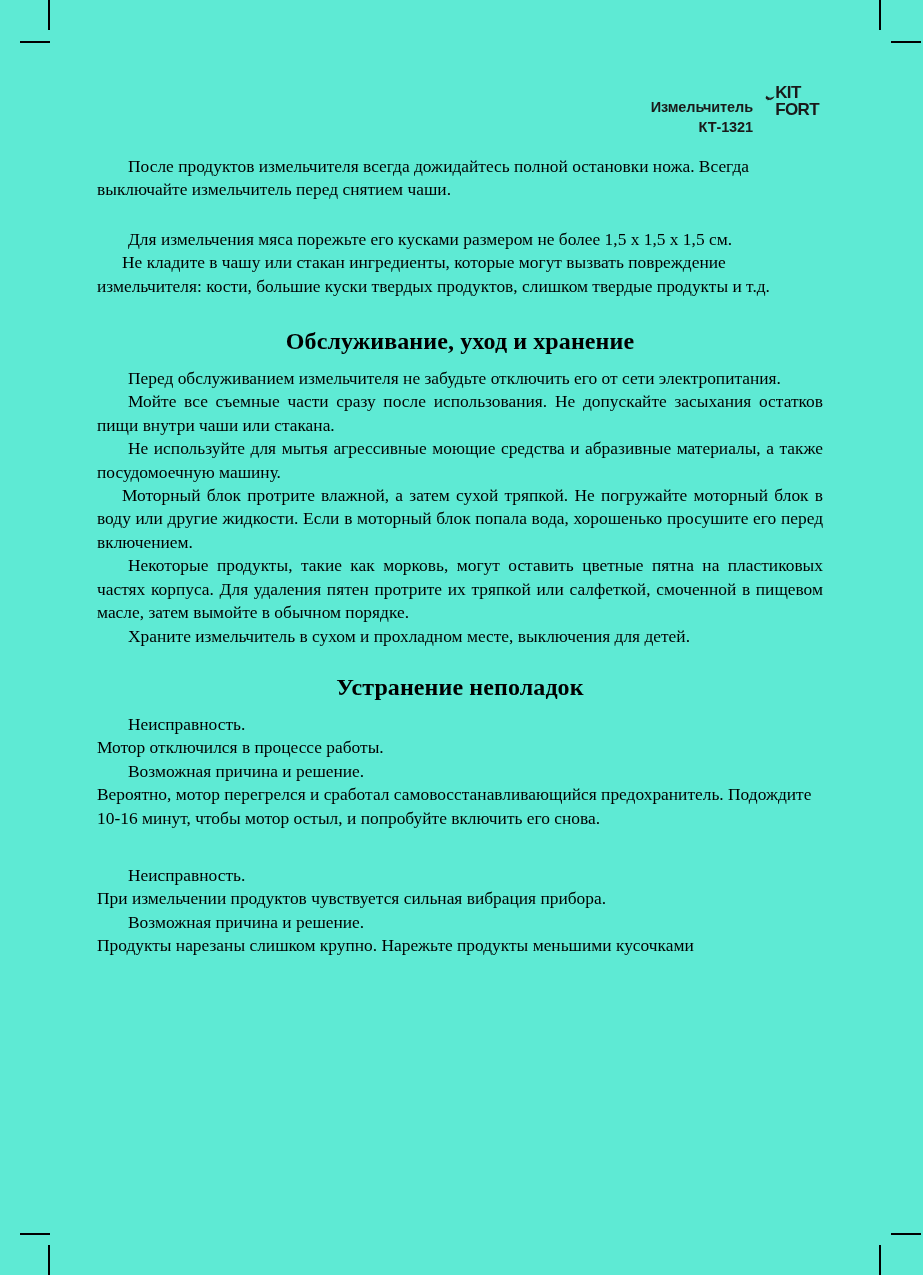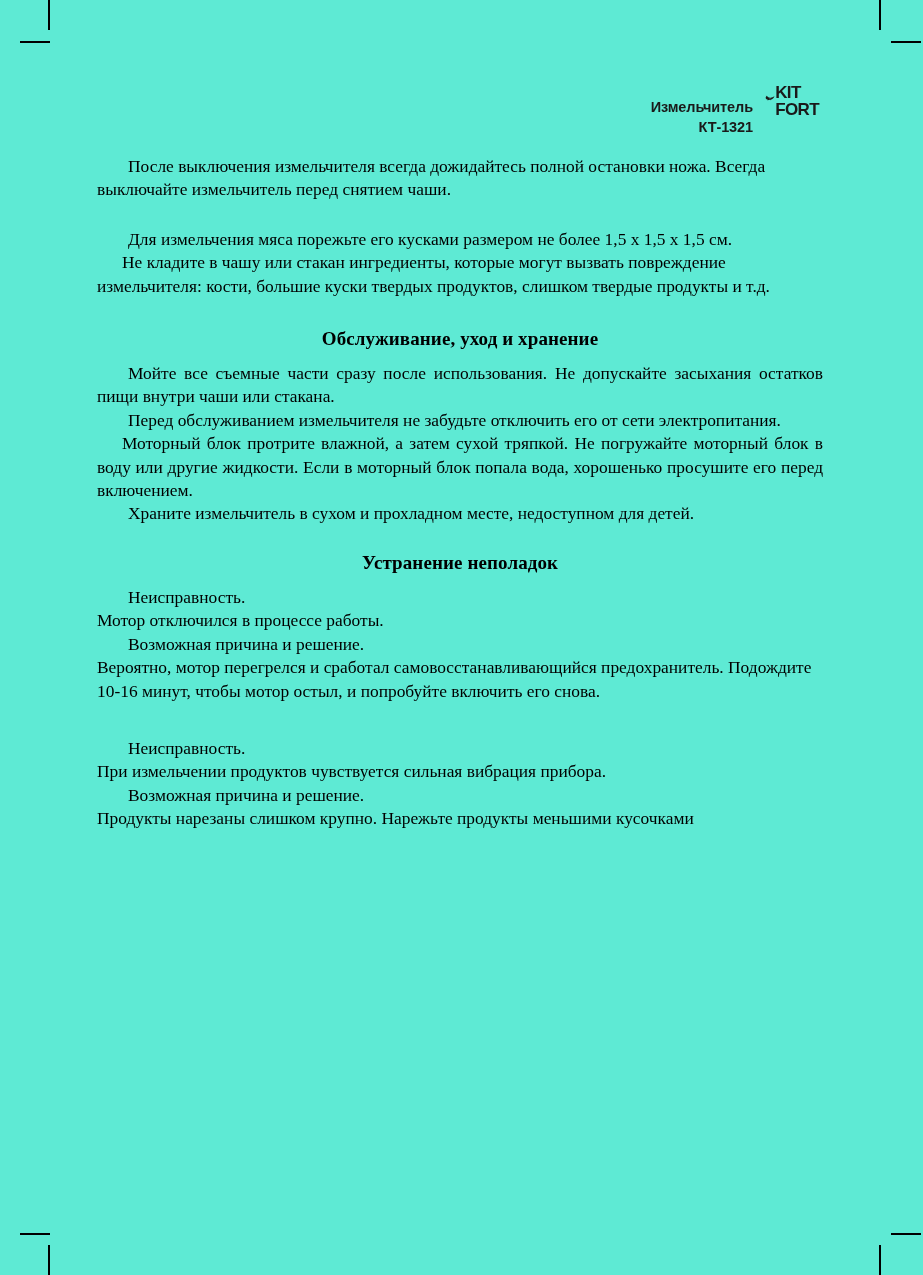--- a/index.html
+++ b/index.html
@@ -96,21 +96,21 @@
     line-height: 1.345;
     text-align: justify;
     text-justify: inter-word;
   }
   p.last-line-left { text-align: left; }
   .indent { text-indent: 31px; }
   .indent-sm { text-indent: 25px; }
 
   h2 {
     margin: 0;
-    font-size: 19px;
+    font-size: 24px;
     font-weight: bold;
     text-align: center;
     letter-spacing: 0.1px;
   }
 
   .bold-lead {
     font-weight: bold;
     font-size: 17.4px;
     line-height: 1.345;
     margin: 0;
@@ -153,37 +153,39 @@
       </svg>
       <div class="logo-word">
         <span>KIT</span>
         <span>FORT</span>
       </div>
     </div>
   </div>
 
   <div class="content">
 
-    <p class="indent last-line-left">После выключения измельчителя всегда дожидайтесь полной остановки ножа. Всегда выключайте измельчитель перед снятием чаши.</p>
+    <p class="indent last-line-left">После продуктов измельчителя всегда дожидайтесь полной остановки ножа. Всегда выключайте измельчитель перед снятием чаши.</p>
 
     <div class="sp-26"></div>
 
     <p class="indent last-line-left">Для измельчения мяса порежьте его кусками размером не более 1,5 х 1,5 х 1,5 см.</p>
     <p class="indent-sm last-line-left">Не кладите в чашу или стакан ингредиенты, которые могут вызвать повреждение измельчителя: кости, большие куски твердых продуктов, слишком твердые продукты и т.д.</p>
 
     <div class="sp-30"></div>
 
     <h2>Обслуживание, уход и хранение</h2>
 
     <div class="sp-12"></div>
 
+    <p class="indent">Перед обслуживанием измельчителя не забудьте отключить его от сети электропитания.</p>
     <p class="indent">Мойте все съемные части сразу после использования. Не допускайте засыхания остатков пищи внутри чаши или стакана.</p>
-    <p class="indent">Перед обслуживанием измельчителя не забудьте отключить его от сети электропитания.</p>
+    <p class="indent">Не используйте для мытья агрессивные моющие средства и абразивные материалы, а также посудомоечную машину.</p>
     <p class="indent-sm">Моторный блок протрите влажной, а затем сухой тряпкой. Не погружайте моторный блок в воду или другие жидкости. Если в моторный блок попала вода, хорошенько просушите его перед включением.</p>
-    <p class="indent last-line-left">Храните измельчитель в сухом и прохладном месте, недоступном для детей.</p>
+    <p class="indent">Некоторые продукты, такие как морковь, могут оставить цветные пятна на пластиковых частях корпуса. Для удаления пятен протрите их тряпкой или салфеткой, смоченной в пищевом масле, затем вымойте в обычном порядке.</p>
+    <p class="indent last-line-left">Храните измельчитель в сухом и прохладном месте, выключения для детей.</p>
 
     <div class="sp-26"></div>
 
     <h2>Устранение неполадок</h2>
 
     <div class="sp-12"></div>
 
     <p class="italic-lead">Неисправность.</p>
     <p class="last-line-left">Мотор отключился в процессе работы.</p>
     <p class="italic-lead">Возможная причина и решение.</p>

